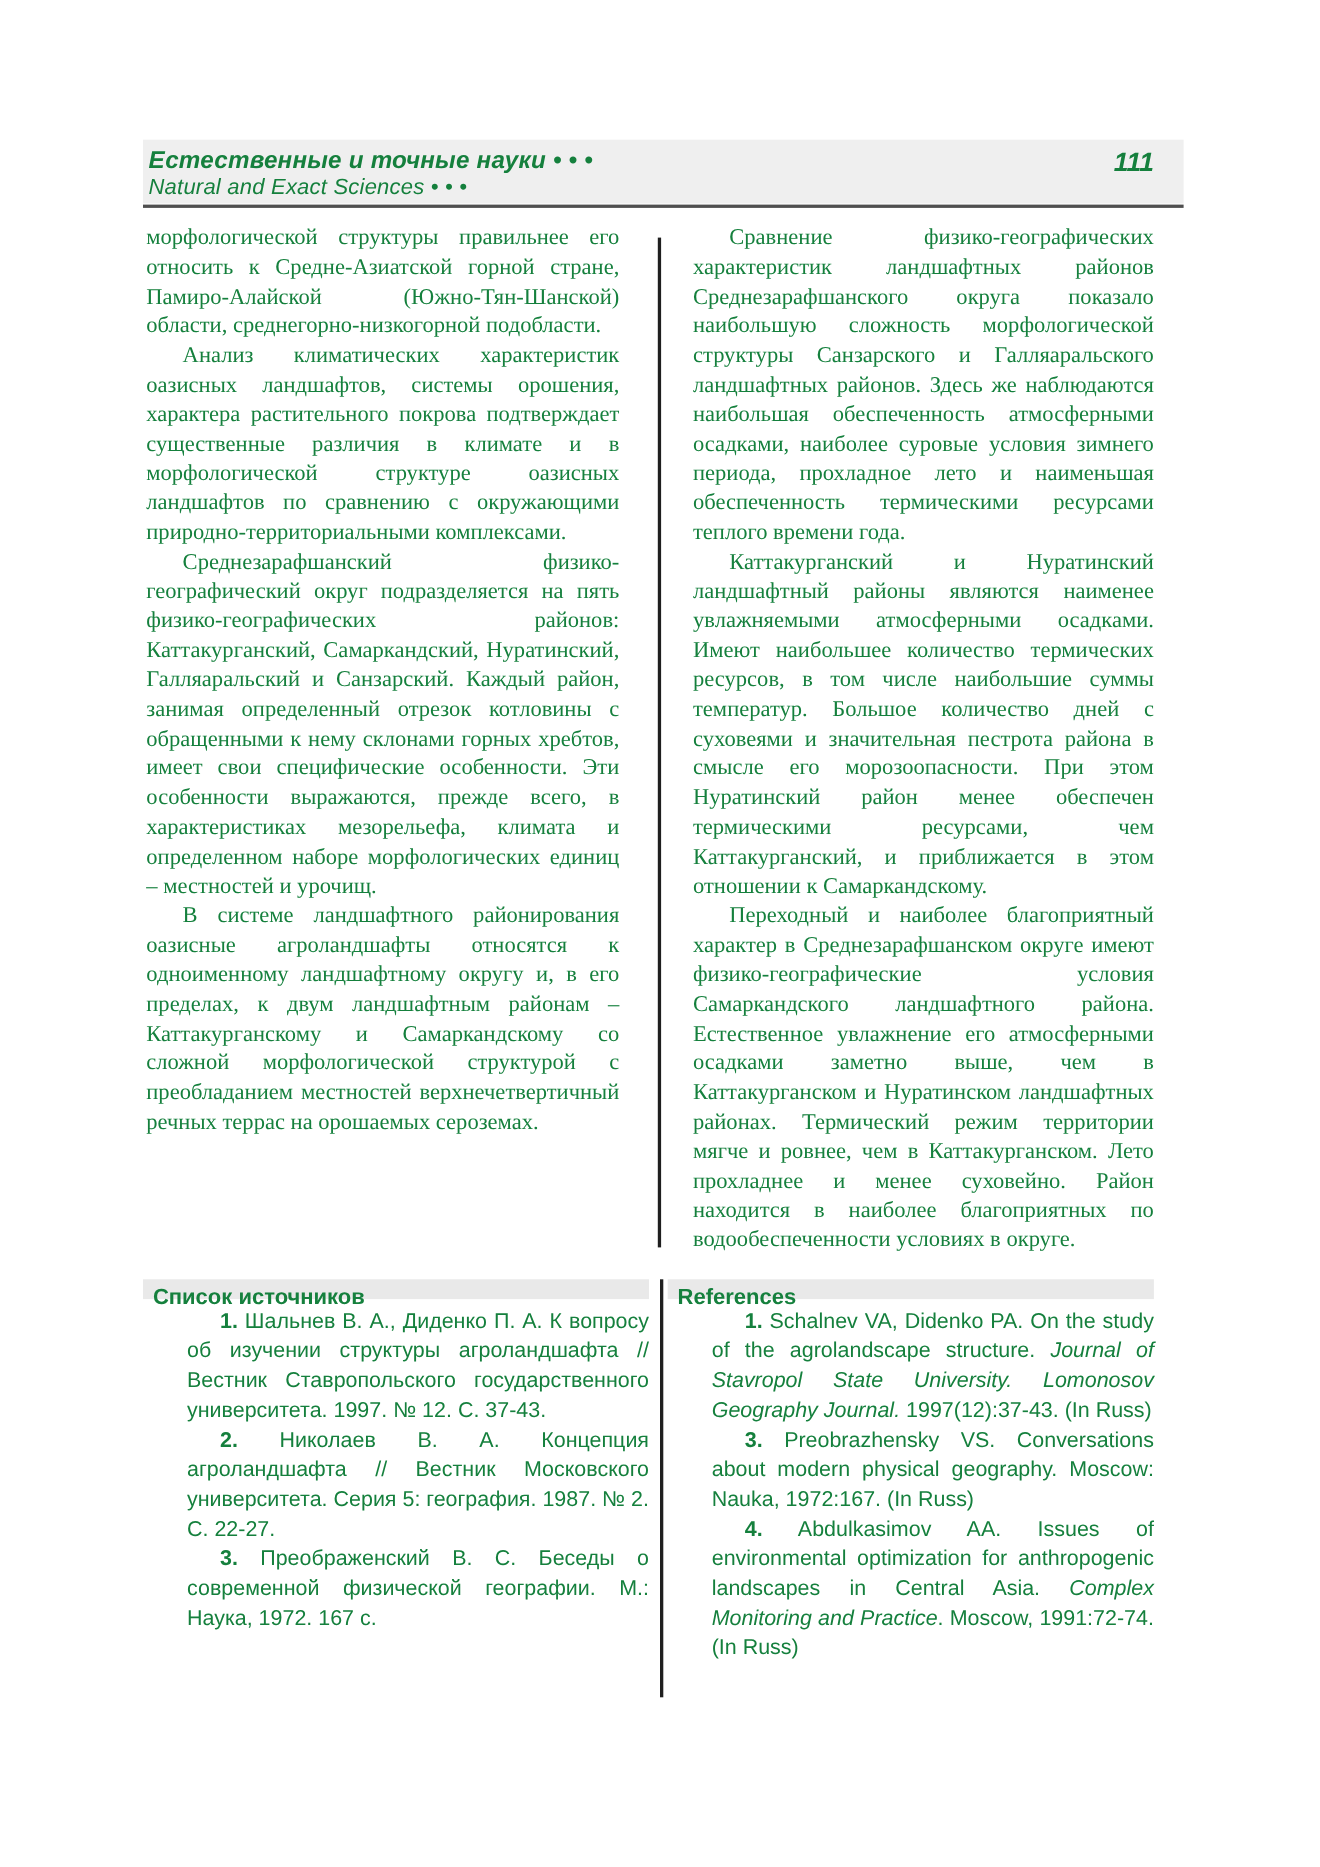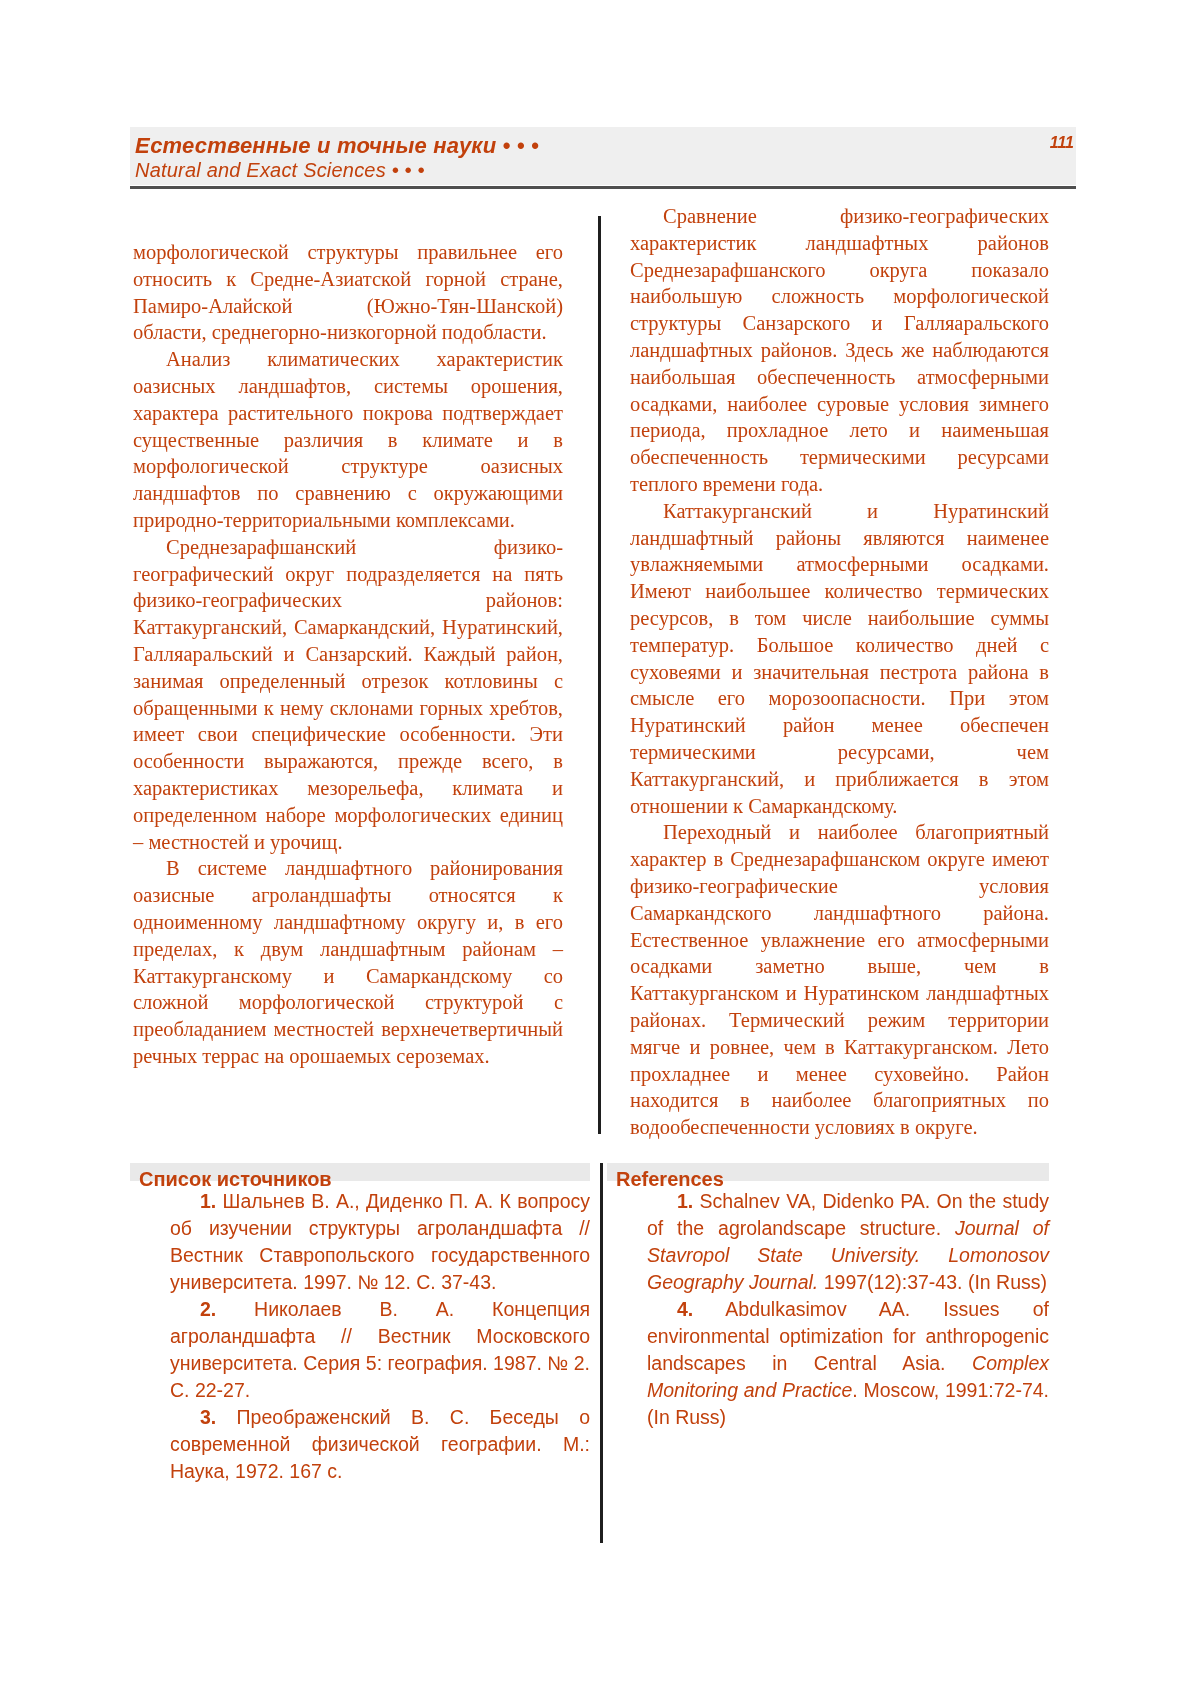--- a/index.html
+++ b/index.html
@@ -1,32 +1,32 @@
 <!DOCTYPE html>
 <html lang="ru"><head>
 <meta charset="utf-8">
 <style>
   html,body{margin:0;padding:0;background:#ffffff;}
   .page{position:relative;width:1200px;height:1697px;background:#ffffff;overflow:hidden;
-        color:#c2410c;border-radius:23px;}
+        color:#15803d;border-radius:23px;}
   
   .header-bar{position:absolute;left:130px;top:127px;width:946px;height:58px;
       background:#efefef;box-sizing:border-box;padding:6px 8px 0 5px;
       font-family:"Liberation Sans","DejaVu Sans",sans-serif;}
   .header-title-ru{font-size:22px;line-height:25px;font-weight:700;font-style:italic;letter-spacing:.2px;}
   .header-title-en{font-size:20px;line-height:25px;font-style:italic;letter-spacing:.2px;}
-  .page-number{position:absolute;right:2px;top:7px;font-size:16px;font-weight:700;font-style:italic;}
+  .page-number{position:absolute;right:27px;top:7px;font-size:24px;font-weight:700;font-style:italic;}
   .header-rule{position:absolute;left:130px;top:186px;width:946px;height:3px;background:#4f4f4f;}
   
   .col{position:absolute;top:203px;font-family:"Liberation Serif","DejaVu Serif",serif;
        font-size:20.5px;line-height:26.8px;text-align:justify;hyphens:auto;}
   .col-left{left:133px;width:430px;}
   .col-right{left:630px;width:419px;}
   .body-par{margin:0;text-indent:33px;}
-  .body-par.no-indent{text-indent:0;margin-top:36px;}
+  .body-par.no-indent{text-indent:0;}
   .column-divider{position:absolute;left:598px;top:216px;width:3px;height:918px;background:#1f1f1f;}
   
   .refs-section{position:absolute;top:1163px;font-family:"Liberation Sans","DejaVu Sans",sans-serif;
        font-size:19.5px;line-height:27px;text-align:justify;}
   .refs-left{left:130px;width:460px;}
   .refs-right{left:607px;width:442px;}
   .refs-title-bar{height:18px;background:#e9e9e9;box-sizing:border-box;padding:3px 0 0 9px;}
   .refs-title{font-weight:700;font-size:20px;}
   .refs-list{margin-top:7px;margin-left:40px;}
   .ref-item{margin:0;text-indent:30px;}
@@ -71,17 +71,18 @@
   </div>
 
   <div class="refs-divider"></div>
 
   <div class="refs-section refs-right" lang="en">
     <div class="refs-title-bar">
       <span class="refs-title">References</span>
     </div>
     <div class="refs-list">
         <p class="ref-item"><span style="font-weight: 700;">1.</span><span> Schalnev VA, Didenko PA. On the study of the agrolandscape structure. </span><span style="font-style: italic;">Journal of Stavropol State University. Lomonosov Geography Journal.</span><span> 1997(12):37-43. (In Russ)</span></p>
+        <p class="ref-item"><span style="font-weight: 700;">3.</span><span> Preobrazhensky VS. Conversations about modern physical geography. Moscow: Nauka, 1972:167. (In Russ)</span></p>
         <p class="ref-item"><span style="font-weight: 700;">4.</span><span> Abdulkasimov AA. Issues of environmental optimization for anthropogenic landscapes in Central Asia. </span><span style="font-style: italic;">Complex Monitoring and Practice</span><span>. Moscow, 1991:72-74. (In Russ)</span></p>
       </div>
   </div>
 
 </div>
 
 </body></html>

